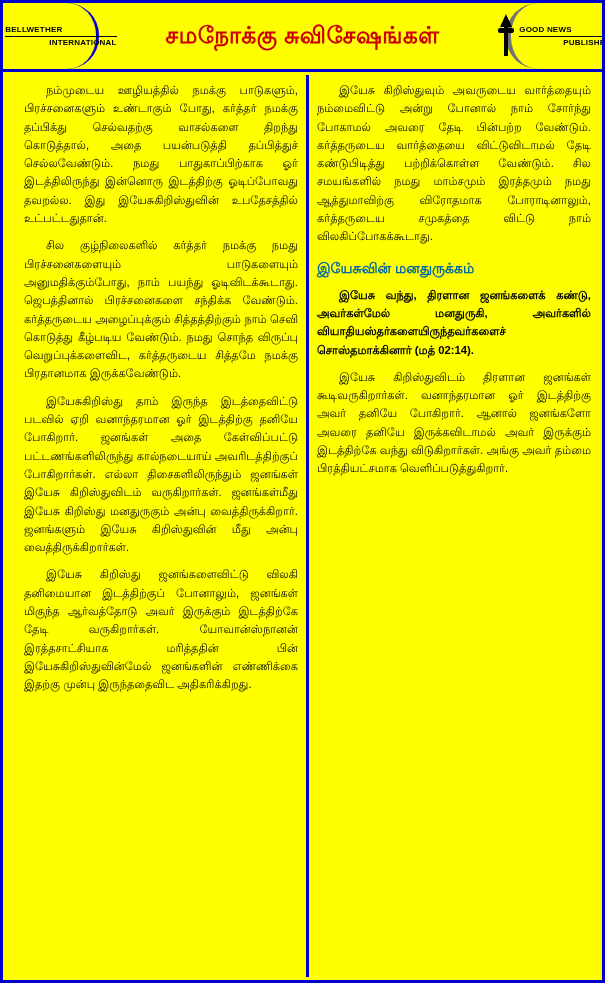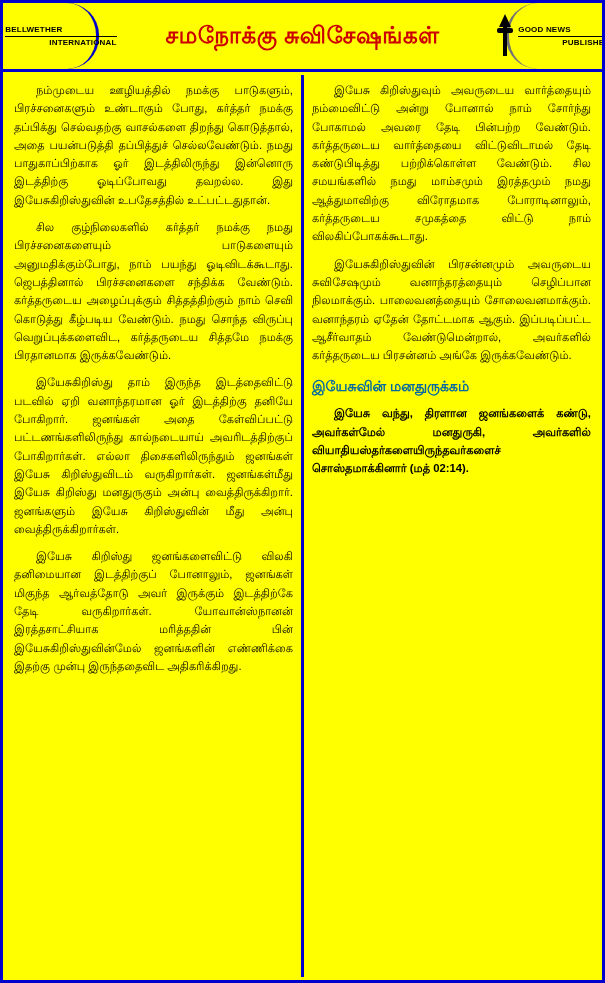--- a/index.html
+++ b/index.html
@@ -36,21 +36,21 @@
     display: flex;
     align-items: center;
     justify-content: center;
     flex-direction: column;
     box-sizing: border-box;
     padding: 2px;
     border-radius: 32px;
   }
   .logo-box.right {
     border-right: none;
-    border-left: 3px solid #737373;
+    border-left: 5px solid #737373;
   }
   .logo-inner {
     display: flex;
     flex-direction: row;
     align-items: center;
     gap: 3px;
   }
   .torch {
     width: 20px;
     height: 44px;
@@ -116,20 +116,21 @@
     margin-top: 5px;
     letter-spacing: 0.6px;
   }
   
   .body-area {
     position: relative;
     height: 908px;
     display: flex;
     box-sizing: border-box;
     padding: 3px;
+    margin-left: 10px;
   }
   .column {
     flex: 1;
     box-sizing: border-box;
     padding: 6px 8px 4px 8px;
     overflow: hidden;
   }
   .col-divider {
     width: 3px;
     background: #0000cc;
@@ -204,20 +205,20 @@
       <p class="para">நம்முடைய ஊழியத்தில் நமக்கு பாடுகளும், பிரச்சனைகளும் உண்டாகும் போது, கர்த்தர் நமக்கு தப்பிக்து செல்வதற்கு வாசல்களை திறந்து கொடுத்தால், அதை பயன்படுத்தி தப்பித்துச் செல்லவேண்டும். நமது பாதுகாப்பிற்காக ஓர் இடத்திலிருந்து இன்னொரு இடத்திற்கு ஓடிப்போவது தவறல்ல. இது இயேசுகிறிஸ்துவின் உபதேசத்தில் உட்பட்டதுதான்.</p>
       <p class="para">சில குழ்நிலைகளில் கர்த்தர் நமக்கு நமது பிரச்சனைகளையும் பாடுகளையும் அனுமதிக்கும்போது, நாம் பயந்து ஓடிவிடக்கூடாது. ஜெபத்தினால் பிரச்சனைகளை சந்திக்க வேண்டும். கர்த்தருடைய அழைப்புக்கும் சித்தத்திற்கும் நாம் செவி கொடுத்து கீழ்படிய வேண்டும். நமது சொந்த விருப்பு வெறுப்புக்களைவிட, கர்த்தருடைய சித்தமே நமக்கு பிரதானமாக இருக்கவேண்டும்.</p>
       <p class="para">இயேசுகிறிஸ்து தாம் இருந்த இடத்தைவிட்டு படவில் ஏறி வனாந்தரமான ஓர் இடத்திற்கு தனியே போகிறார். ஜனங்கள் அதை கேள்விப்பட்டு பட்டணங்களிலிருந்து கால்நடையாய் அவரிடத்திற்குப் போகிறார்கள். எல்லா திசைகளிலிருந்தும் ஜனங்கள் இயேசு கிறிஸ்துவிடம் வருகிறார்கள். ஜனங்கள்மீது இயேசு கிறிஸ்து மனதுருகும் அன்பு வைத்திருக்கிறார். ஜனங்களும் இயேசு கிறிஸ்துவின் மீது அன்பு வைத்திருக்கிறார்கள்.</p>
       <p class="para last">இயேசு கிறிஸ்து ஜனங்களைவிட்டு விலகி தனிமையான இடத்திற்குப் போனாலும், ஜனங்கள் மிகுந்த ஆர்வத்தோடு அவர் இருக்கும் இடத்திற்கே தேடி வருகிறார்கள். யோவான்ஸ்நானன் இரத்தசாட்சியாக மரித்ததின் பின் இயேசுகிறிஸ்துவின்மேல் ஜனங்களின் எண்ணிக்கை இதற்கு முன்பு இருந்ததைவிட அதிகரிக்கிறது.</p>
     </div>
 
     <div class="col-divider"></div>
 
     <div class="column">
       <p class="para">இயேசு கிறிஸ்துவும் அவருடைய வார்த்தையும் நம்மைவிட்டு அன்று போனால் நாம் சோர்ந்து போகாமல் அவரை தேடி பின்பற்ற வேண்டும். கர்த்தருடைய வார்த்தையை விட்டுவிடாமல் தேடி கண்டுபிடித்து பற்றிக்கொள்ள வேண்டும். சில சமயங்களில் நமது மாம்சமும் இரத்தமும் நமது ஆத்துமாவிற்கு விரோதமாக போராடினாலும், கர்த்தருடைய சமுகத்தை விட்டு நாம் விலகிப்போகக்கூடாது.</p>
-      <p class="para">இயேசுகிறிஸ்துவின் பிரசன்னமும் அவருடைய சுவிசேஷமும் வனாந்தரத்தையும் செழிப்பான நிலமாக்கும். பாலைவனத்தையும் சோலைவனமாக்கும். வனாந்தரம் ஏதேன் தோட்டமாக ஆகும். இப்படிப்பட்ட ஆசீர்வாதம் வேண்டுமென்றால், அவர்களில் கர்த்தருடைய பிரசன்னம் அங்கே இருக்கவேண்டும்.</p>
       <h2 class="section-head">இயேசுவின் மனதுருக்கம்</h2>
       <p class="para bold">இயேசு வந்து, திரளான ஜனங்களைக் கண்டு, அவர்கள்மேல் மனதுருகி, அவர்களில் வியாதியஸ்தர்களையிருந்தவர்களைச் சொஸ்தமாக்கினார் (மத் 02:14).</p>
+      <p class="para last">இயேசு கிறிஸ்துவிடம் திரளான ஜனங்கள் கூடிவருகிறார்கள். வனாந்தரமான ஓர் இடத்திற்கு அவர் தனியே போகிறார். ஆனால் ஜனங்களோ அவரை தனியே இருக்கவிடாமல் அவர் இருக்கும் இடத்திற்கே வந்து விடுகிறார்கள். அங்கு அவர் தம்மை பிரத்தியட்சமாக வெளிப்படுத்துகிறார்.</p>
     </div>
 
   </div>
 
 </div>
 
 </body></html>

